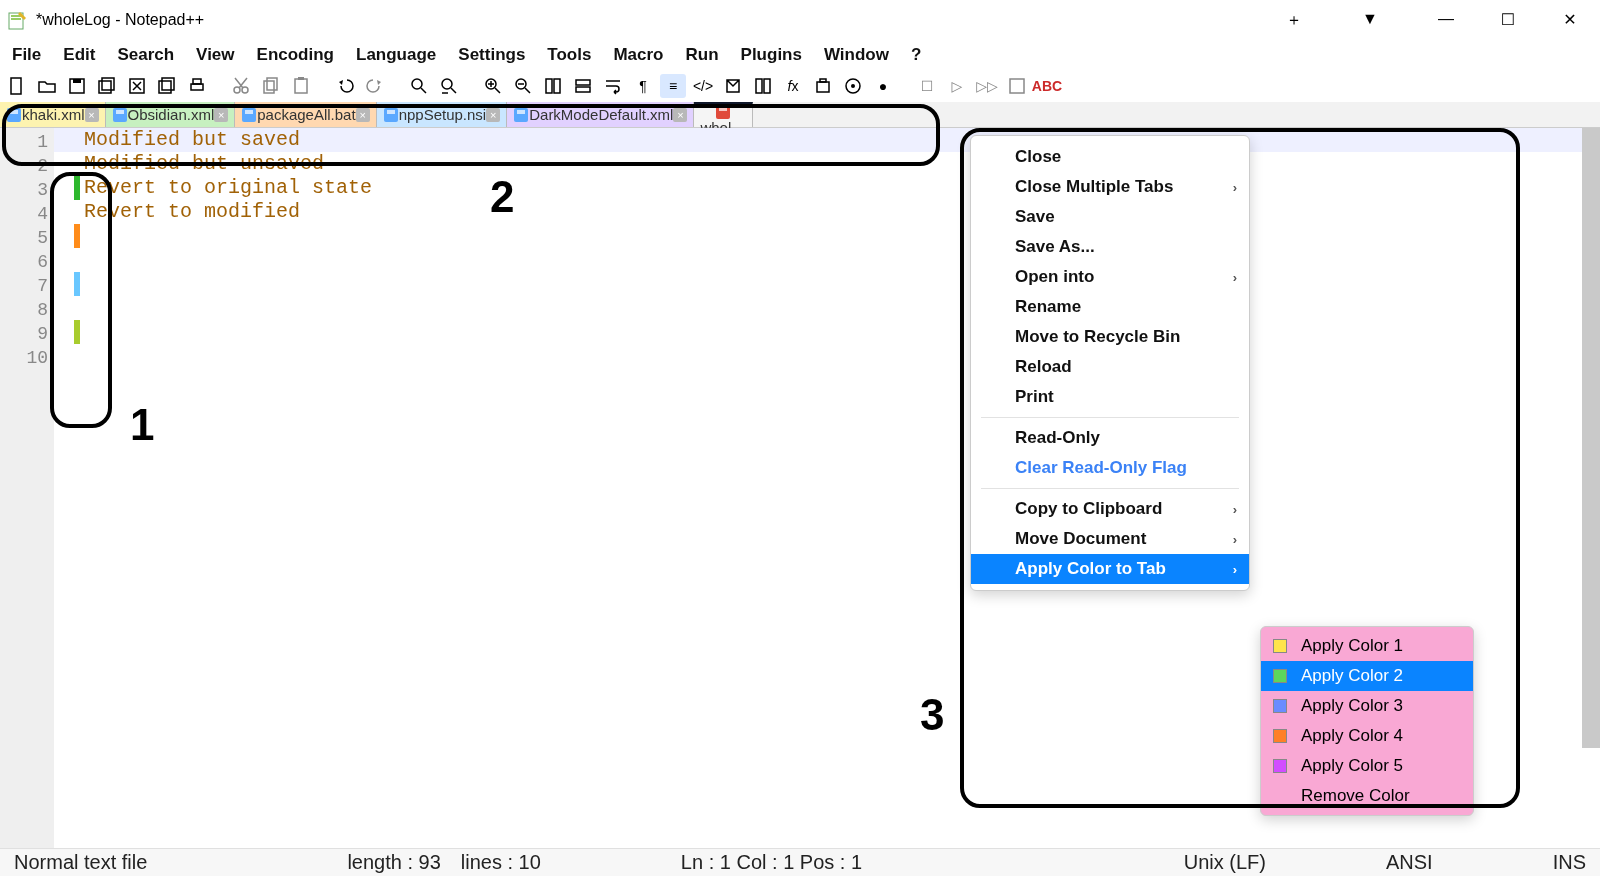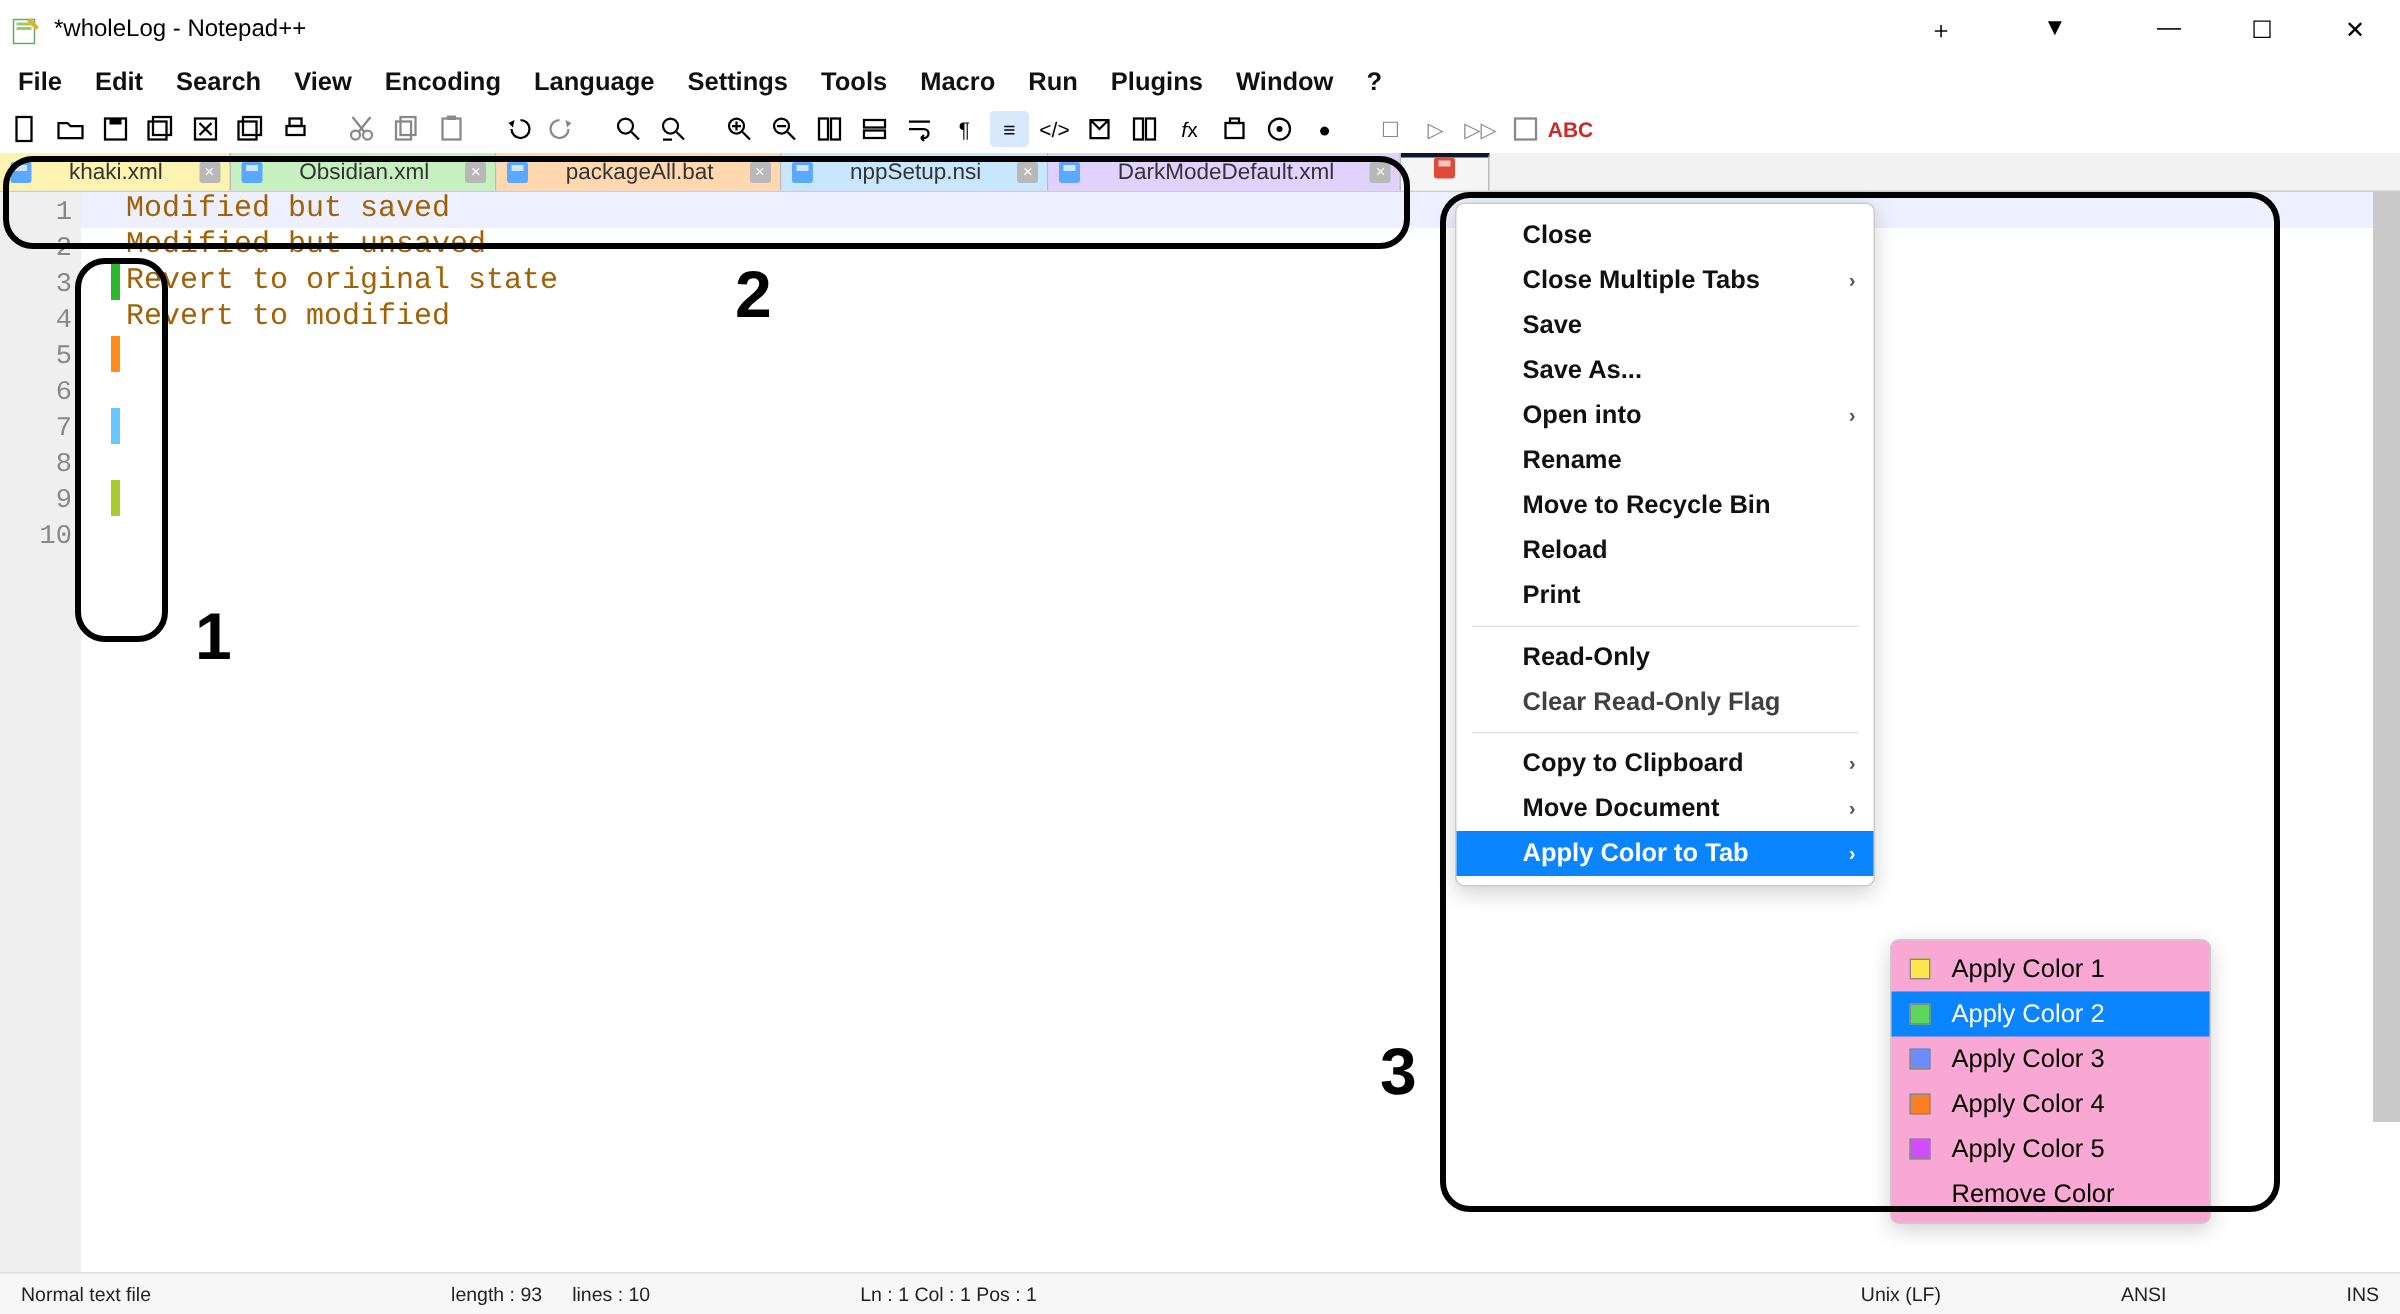--- a/index.html
+++ b/index.html
@@ -75,21 +75,21 @@
   height: 26px;
   display: flex;
   align-items: stretch;
   background: #f2f2f2;
   border-bottom: 1px solid #ccc;
 }
 .tab {
   display: flex;
   align-items: center;
   padding: 0 6px;
-  gap: 24px;
+  gap: 0;
   border-right: 1px solid #bbb;
   font-size: 15px;
   color: #333;
 }
 .tab .disk-icon {
   width: 16px; height: 16px;
   display: inline-flex; align-items: center; justify-content: center;
 }
 .tab .disk-rect {
   width: 14px; height: 14px;
@@ -167,21 +167,21 @@
   width: 18px;
   background: #c9c9c9;
 }
 
 .statusbar {
   height: 28px;
   border-top: 1px solid #e0e0e0;
   background: #f7f7f7;
   display: flex;
   align-items: center;
-  font-size: 13px;
+  font-size: 20px;
   color: #222;
   padding: 0 4px;
 }
 .statusbar .seg { padding: 0 10px; }
 .statusbar .spacer { flex: 1; }
 
 .ctxmenu {
   position: absolute;
   background: #fff;
   border: 1px solid #ccc;
@@ -190,21 +190,21 @@
   padding: 6px 0;
   font-size: 17px;
   color: #111;
   width: 280px;
 }
 .ctxmenu .item {
   padding: 5px 42px 5px 44px;
   position: relative;
   white-space: nowrap;
 }
-.ctxmenu .item.disabled { color: #404040; }
+.ctxmenu .item.disabled { color: #3b82f6; }
 .ctxmenu .item .chev {
   position: absolute; right: 12px; top: 50%; transform: translateY(-50%);
   font-size: 13px; color: #555;
 }
 .ctxmenu .sep {
   height: 1px; background: #e2e2e2;
   margin: 5px 10px;
 }
 .ctxmenu .item.highlight {
   background: #0a84ff;

